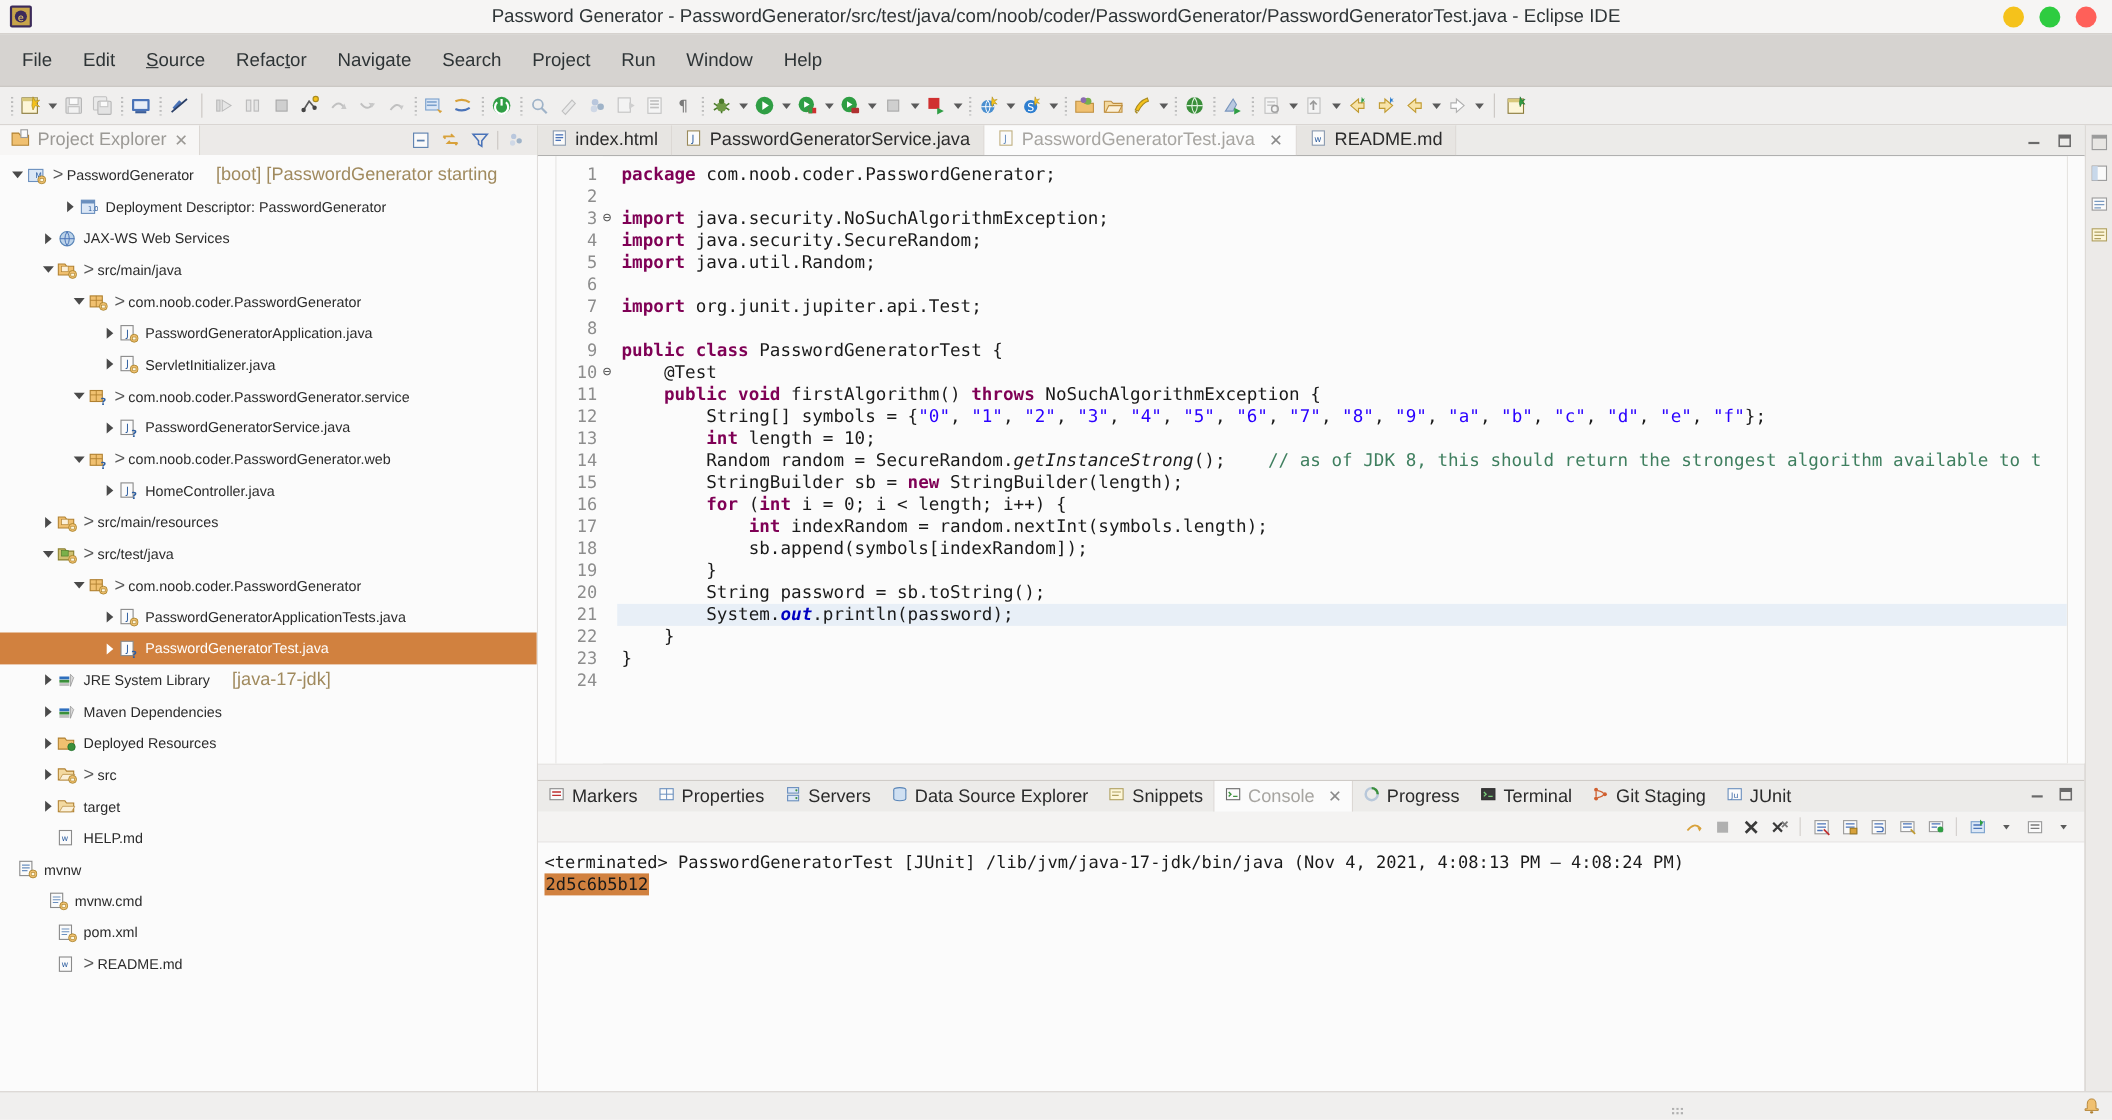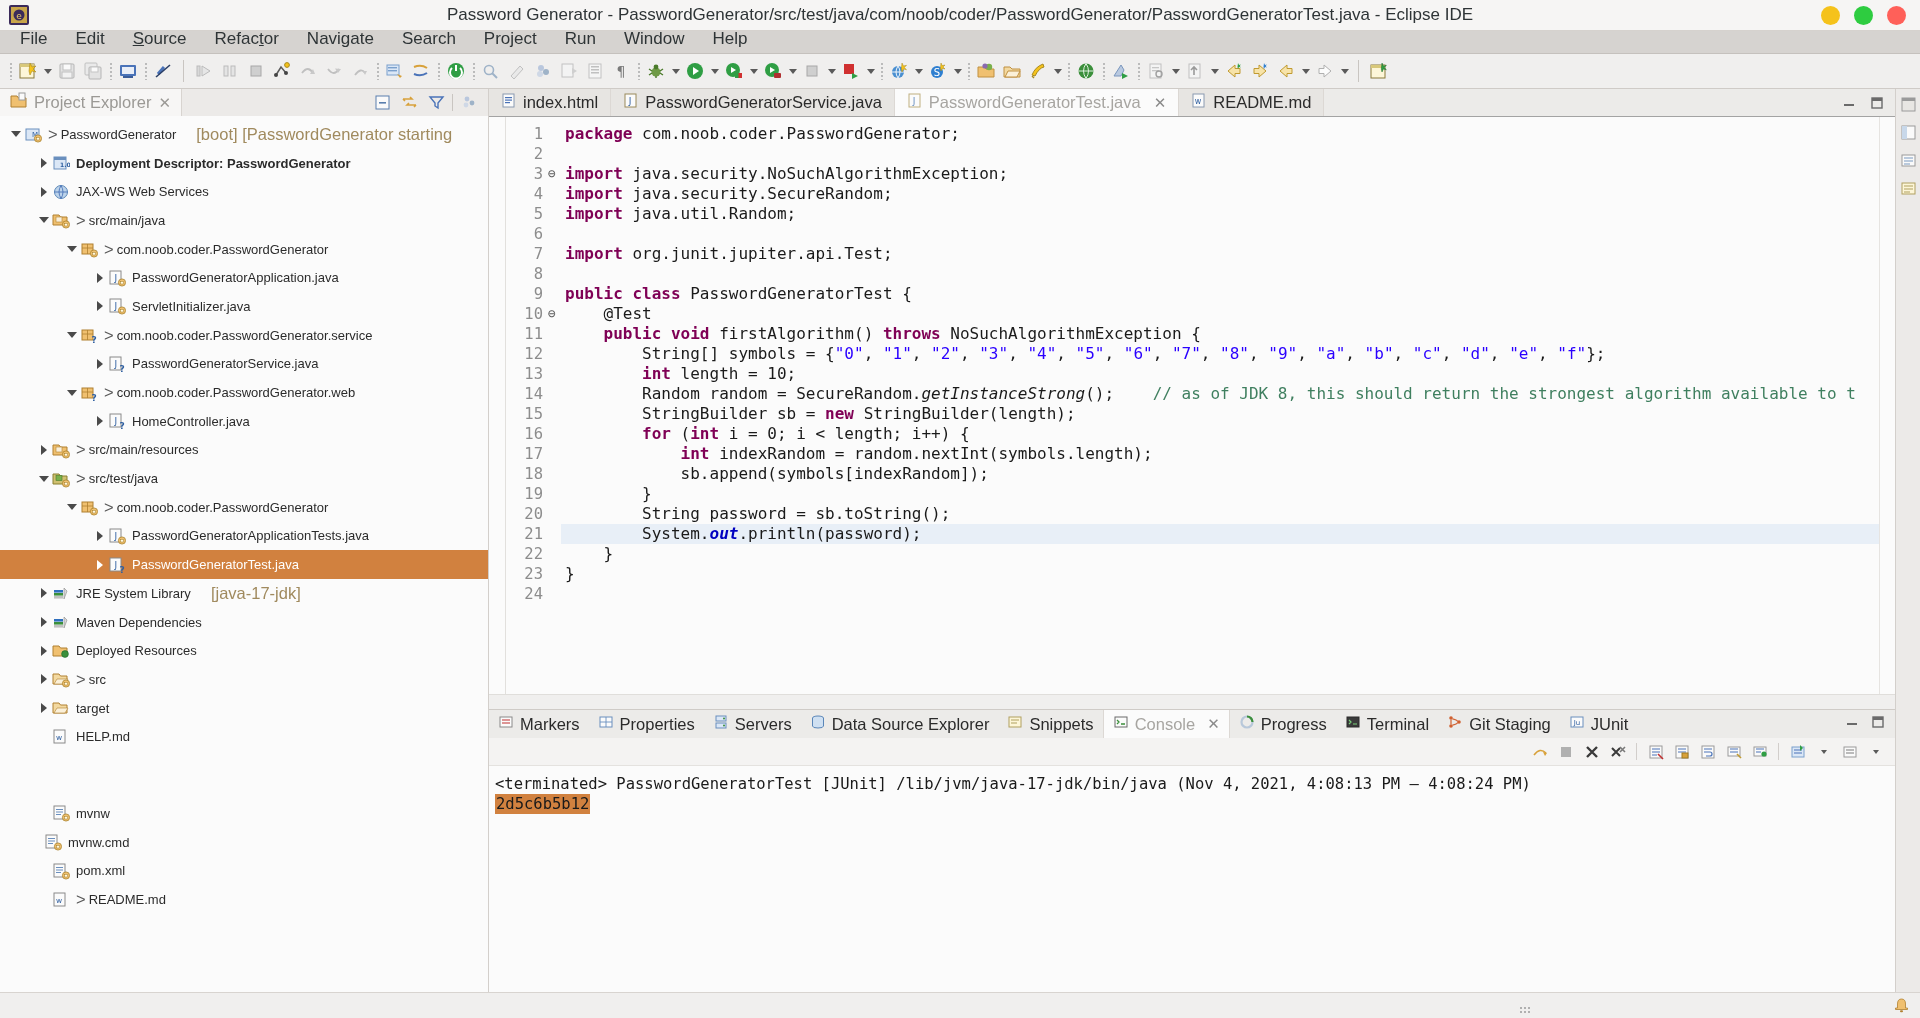--- a/index.html
+++ b/index.html
@@ -20,21 +20,21 @@
   .tb-logo { position: absolute; left: 8px; top: 4px; width: 22px; height: 22px; }
   .tb-title {
     width: 100%; text-align: center; font-size: 17px; color: #2e3436;
     font-family: "Liberation Sans", sans-serif; white-space: nowrap; overflow: hidden;
   }
   .tb-buttons { position: absolute; right: 14px; top: 6px; display: flex; gap: 14px; }
   .tb-dot { width: 19px; height: 19px; border-radius: 50%; }
 
   
   .menubar {
-    height: 23px; background: #d6d3d0; display: flex; align-items: flex-end;
+    height: 48px; background: #d6d3d0; display: flex; align-items: center;
     padding-left: 6px; border-bottom: 1px solid #c5c1bd;
   }
   .menu-item { padding: 4px 14px; font-size: 17px; color: #2e3436; cursor: default; }
   .menu-item u { text-decoration: underline; }
 
   
   .toolbar {
     height: 35px; background: #f0efee; display: flex; align-items: center;
     padding-left: 6px; border-bottom: 1px solid #cfcbc7; gap: 0px;
   }
@@ -500,21 +500,21 @@
                 <rect x="2" y="4" width="13" height="11" fill="#dbe7f6" stroke="#6a8fbe"></rect>
                 <text x="8" y="12" font-size="7" fill="#2f5fa0" font-family="DejaVu Sans">M</text>
                 <circle cx="14" cy="13.5" r="3.6" fill="#f0c070" stroke="#a07a20" stroke-width="0.7"></circle>
                 <rect x="12.4" y="12.4" width="3.2" height="2.6" fill="#fff8e0" stroke="#a07a20" stroke-width="0.5"></rect>
               </svg>
             </span>
             <span class="gt">&gt;</span>
             <span class="tlabel">PasswordGenerator</span>
             <span class="tdim"> [boot] [PasswordGenerator starting</span>
           </div>
-          <div class="row" style="padding-left: 36px; font-weight: bold;">
+          <div class="row" style="padding-left: 56px;">
             <span class="twisty closed"></span> 
             <span class="ticon">
               <svg width="18" height="18">
                 <rect x="2" y="3" width="12" height="12" fill="#dbe7f6" stroke="#6a8fbe"></rect>
                 <rect x="2" y="3" width="12" height="3" fill="#6a8fbe"></rect>
                 <text x="8" y="13" font-size="6" fill="#2f5fa0" font-family="DejaVu Sans">1.0</text>
               </svg>
             </span>
             <span class="tlabel">Deployment Descriptor: PasswordGenerator</span>
           </div>
@@ -747,21 +747,21 @@
           <div class="row" style="padding-left: 36px;">
             <span class="twisty"></span> 
             <span class="ticon">
               <svg width="18" height="18">
                 <rect x="2" y="2" width="11" height="13" fill="#fbfbfb" stroke="#8a8a8a"></rect>
                 <text x="7" y="11.5" font-size="7.5" fill="#2f5fa0" text-anchor="middle" font-family="DejaVu Sans">w</text>
               </svg>
             </span>
             <span class="tlabel">HELP.md</span>
           </div>
-          <div class="row" style="padding-left: 36px; margin-top: 48px;">
+          <div class="row" style="">
             <span class="twisty"></span> 
             <span class="ticon">
               <svg width="18" height="18">
                 <rect x="2" y="2" width="11" height="13" fill="#fbfbfb" stroke="#8a8a8a"></rect>
                 <path d="M4 5.5 h7 M4 8 h7 M4 10.5 h5" stroke="#6a8fbe" stroke-width="1"></path>
                 <circle cx="14" cy="13.5" r="3.6" fill="#f0c070" stroke="#a07a20" stroke-width="0.7"></circle>
                 <rect x="12.4" y="12.4" width="3.2" height="2.6" fill="#fff8e0" stroke="#a07a20" stroke-width="0.5"></rect>
               </svg>
             </span>
             <span class="tlabel">mvnw</span>

